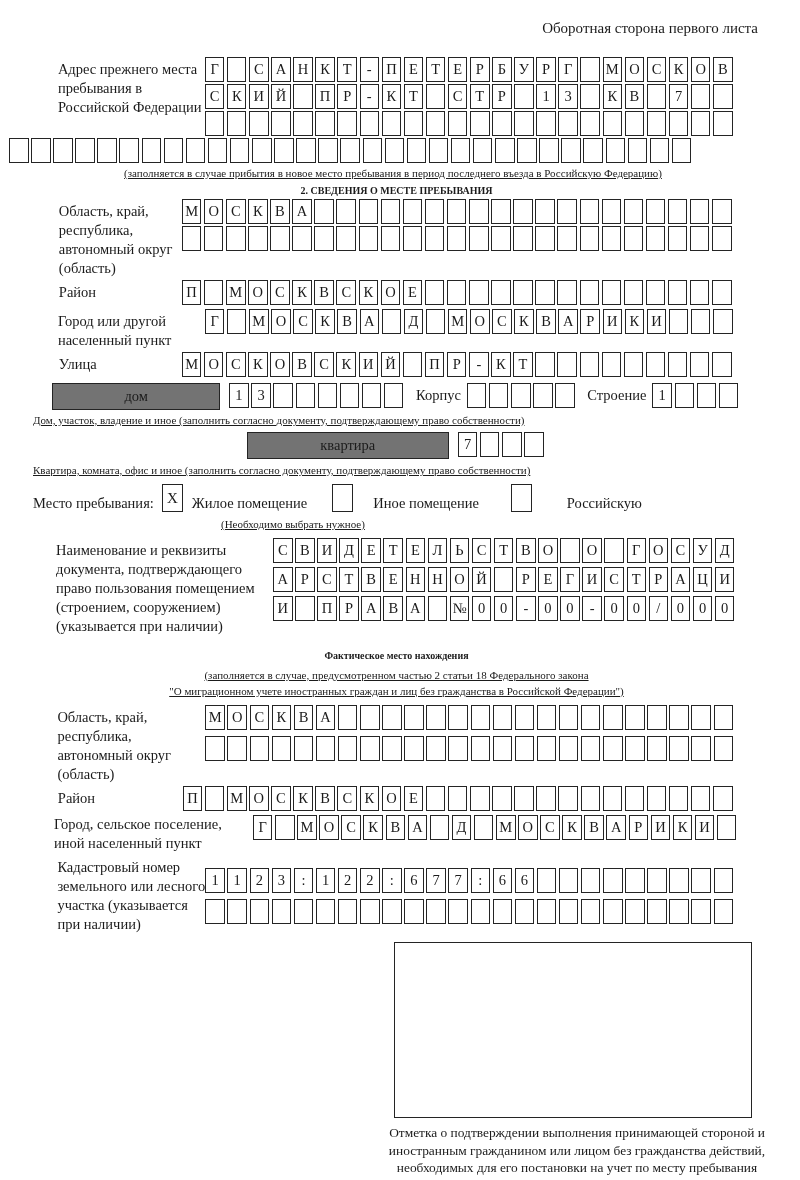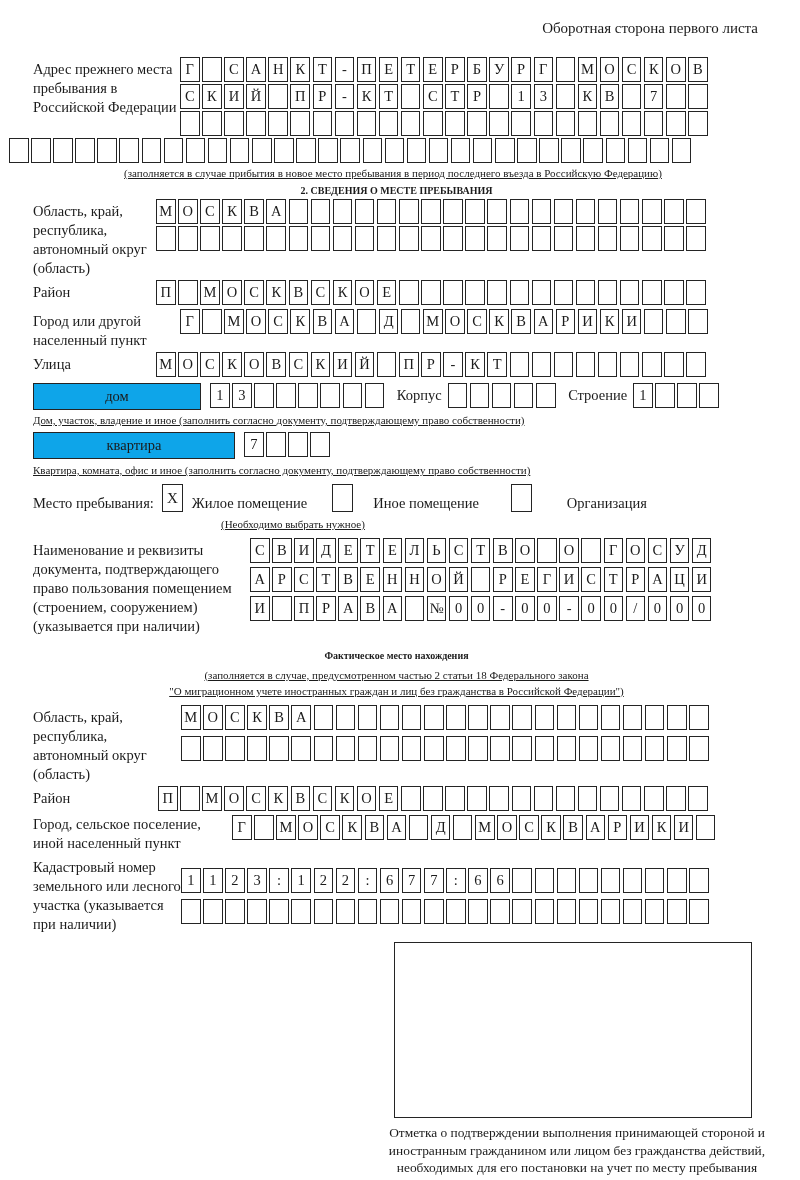--- a/index.html
+++ b/index.html
@@ -11,31 +11,31 @@
     padding: 20px 40px 0 33px;
   }
   .hdr-note { text-align: right; padding-right: 2px; font-size: 15px; margin-bottom: 20px; }
 
   .boxrow { display: flex; margin-bottom: 2px; }
   .cell {
     width: 19.5px; height: 25px; border: 1.5px solid #242424; margin-right: 2.6px;
     display: inline-flex; align-items: center; justify-content: center;
     font-size: 14.5px; flex: none; background:#fff;
   }
-  .field { display: flex; align-items: flex-start; }
+  .field { display: flex; align-items: flex-start; justify-content: center; }
   .flabel { line-height: 19px; padding-top: 3px; flex: none; }
   .rows { flex: none; }
 
   .caption { font-size: 11px; line-height: 16px; text-decoration: underline; }
   .caption.center { text-align: center; }
   .sec-title { text-align: center; font-weight: bold; font-size: 10px; margin: 4px 0 3px 0; }
 
   .plate {
     border: 1.6px solid #242424; height: 27px; display: flex;
-    align-items: center; justify-content: center; flex: none; background:#0ea5e9;
+    align-items: center; justify-content: center; flex: none; background:#737373;
   }
   .inline-lab { padding: 4px 6px 0 10px; flex: none; }
 
   .chkbox {
     width: 21px; height: 28px; border: 1.6px solid #242424; flex: none;
     display: inline-flex; align-items: center; justify-content: center; font-size: 15px;
   }
   .mesto-row { display: flex; align-items: flex-end; margin-top: 6px; }
 
   .stampbox { width: 358px; height: 176px; border: 1.7px solid #242424; margin-left: 361px; margin-top: 8px; }
@@ -363,21 +363,21 @@
   </div>
   <div class="caption" style="margin:3px 0 2px 0">Квартира, комната, офис и иное (заполнить согласно документу, подтверждающему право собственности)</div>
 
   <div class="mesto-row">
     <span>Место пребывания:</span>
     <span class="chkbox" style="margin-left:8px">X</span>
     <span style="margin-left:9px">Жилое помещение</span>
     <span class="chkbox" style="margin-left:25px"></span>
     <span style="margin-left:20px">Иное помещение</span>
     <span class="chkbox" style="margin-left:32px"></span>
-    <span style="margin-left:35px">Организация</span>
+    <span style="margin-left:35px">Российскую</span>
   </div>
   <div class="caption" style="margin:4px 0 6px 188px">(Необходимо выбрать нужное)</div>
 
   <div class="field mt2">
     <div class="flabel" style="width:217px">Наименование и реквизиты документа, подтверждающего право пользования помещением (строением, сооружением) (указывается при наличии)</div>
     <div class="rows">
       <div class="boxrow" style="margin-bottom:4px">
           <div class="cell">С</div>
           <div class="cell">В</div>
           <div class="cell">И</div>

